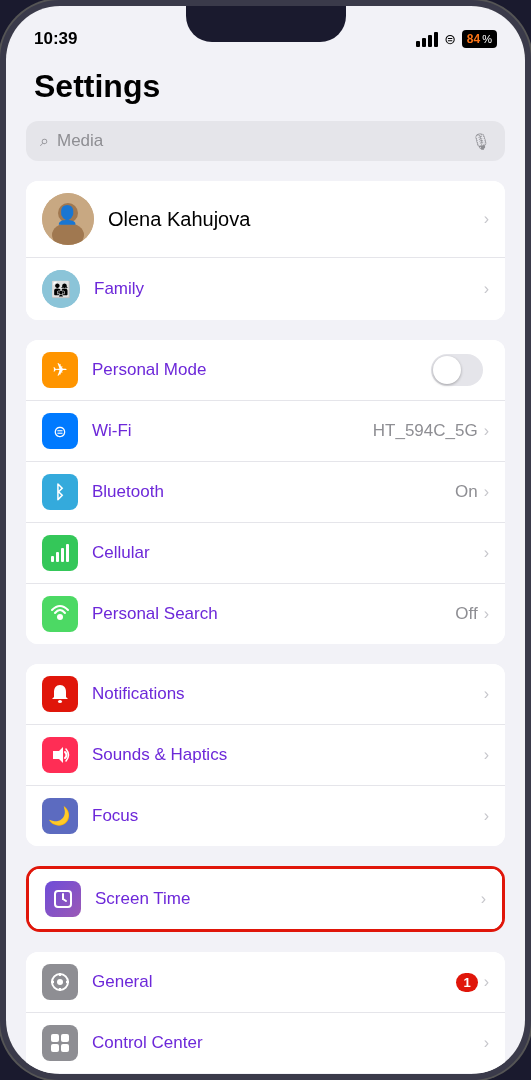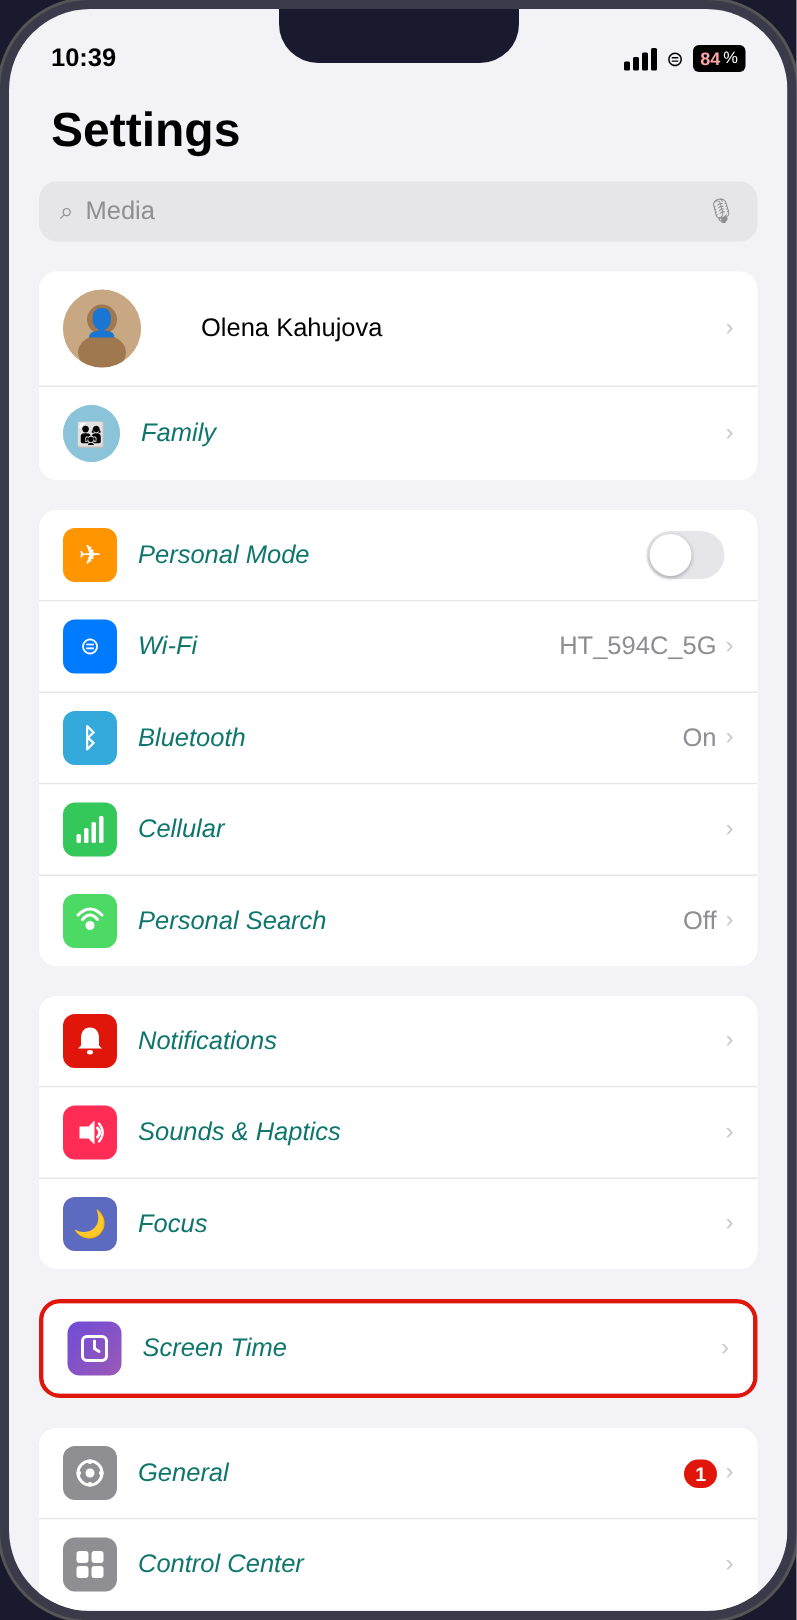--- a/index.html
+++ b/index.html
@@ -91,21 +91,21 @@
       align-items: center;
       background: #000;
       border-radius: 4px;
       padding: 2px 5px;
       gap: 2px;
     }
 
     .battery-text {
       font-size: 12px;
       font-weight: 600;
-      color: #fca5a5;
+      color: #f97316;
     }
 
     
     .content {
       padding: 0 20px;
       overflow-y: auto;
       height: calc(100% - 52px);
     }
 
     .page-title {
@@ -171,22 +171,21 @@
       align-items: center;
       justify-content: center;
       margin-right: 14px;
       flex-shrink: 0;
       font-size: 18px;
     }
 
     .row-label {
       flex: 1;
       font-size: 17px;
-      color: #0f766e;
-      font-style: italic;
+      color: #6d28d9;
     }
 
     .row-value {
       font-size: 17px;
       color: #8e8e93;
       margin-right: 6px;
     }
 
     .chevron {
       color: #c7c7cc;
@@ -241,24 +240,23 @@
       align-items: center;
       justify-content: center;
       font-size: 16px;
     }
 
     .profile-info {
       flex: 1;
     }
 
     .profile-name {
-      font-size: 17px;
+      font-size: 20px;
       font-weight: 500;
       color: #000;
-      margin-left: 26px;
     }
 
     .profile-sub {
       font-size: 13px;
       color: #8e8e93;
       margin-top: 2px;
     }
 
     
     .badge {

